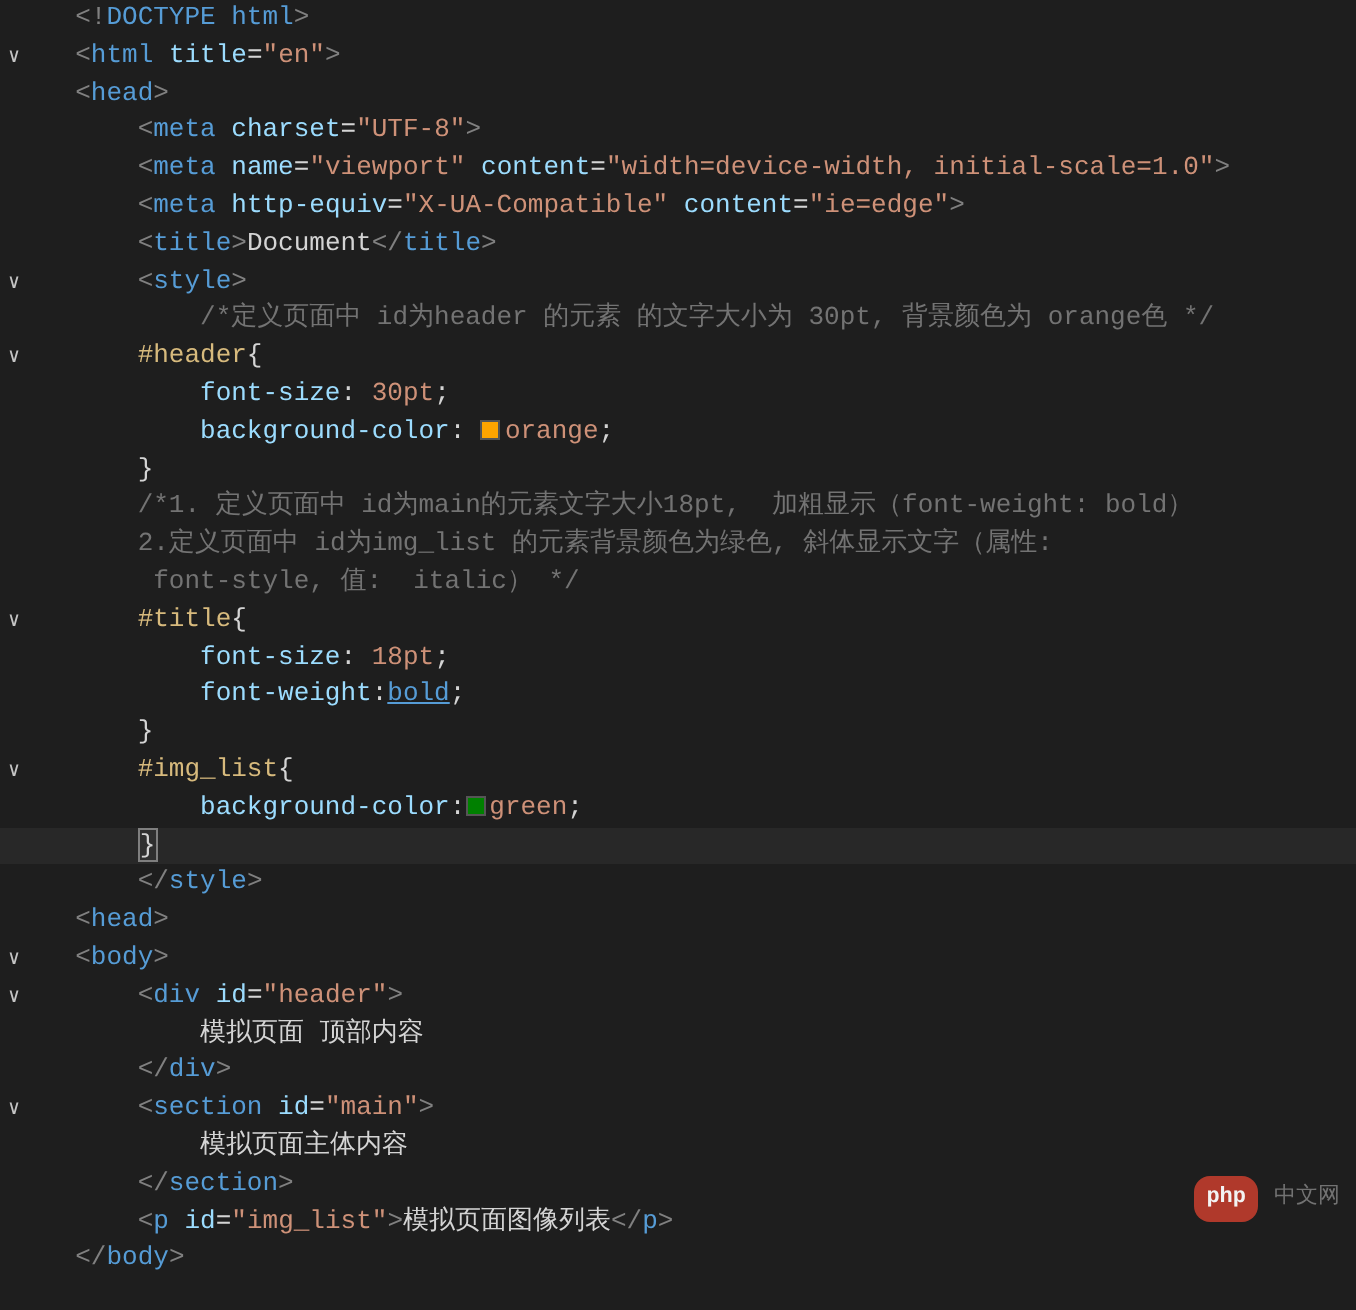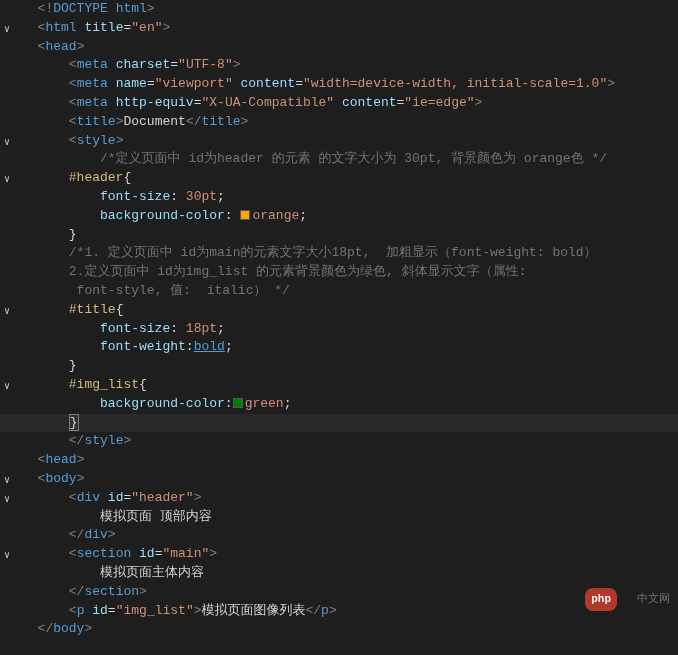--- a/index.html
+++ b/index.html
@@ -59,21 +59,21 @@
     background: rgba(120,120,120,0.1);
     padding: 0;
   }
   .watermark {
     position: absolute;
     right: 8px;
     bottom: 28px;
     opacity: 0.95;
     display: flex;
     align-items: center;
-    gap: 20px;
+    gap: 8px;
   }
   .watermark .logo {
     background: #b83b2c;
     color: #fff;
     font-weight: bold;
     font-size: 11px;
     padding: 2px 6px;
     border-radius: 8px;
   }
   .watermark .txt {

